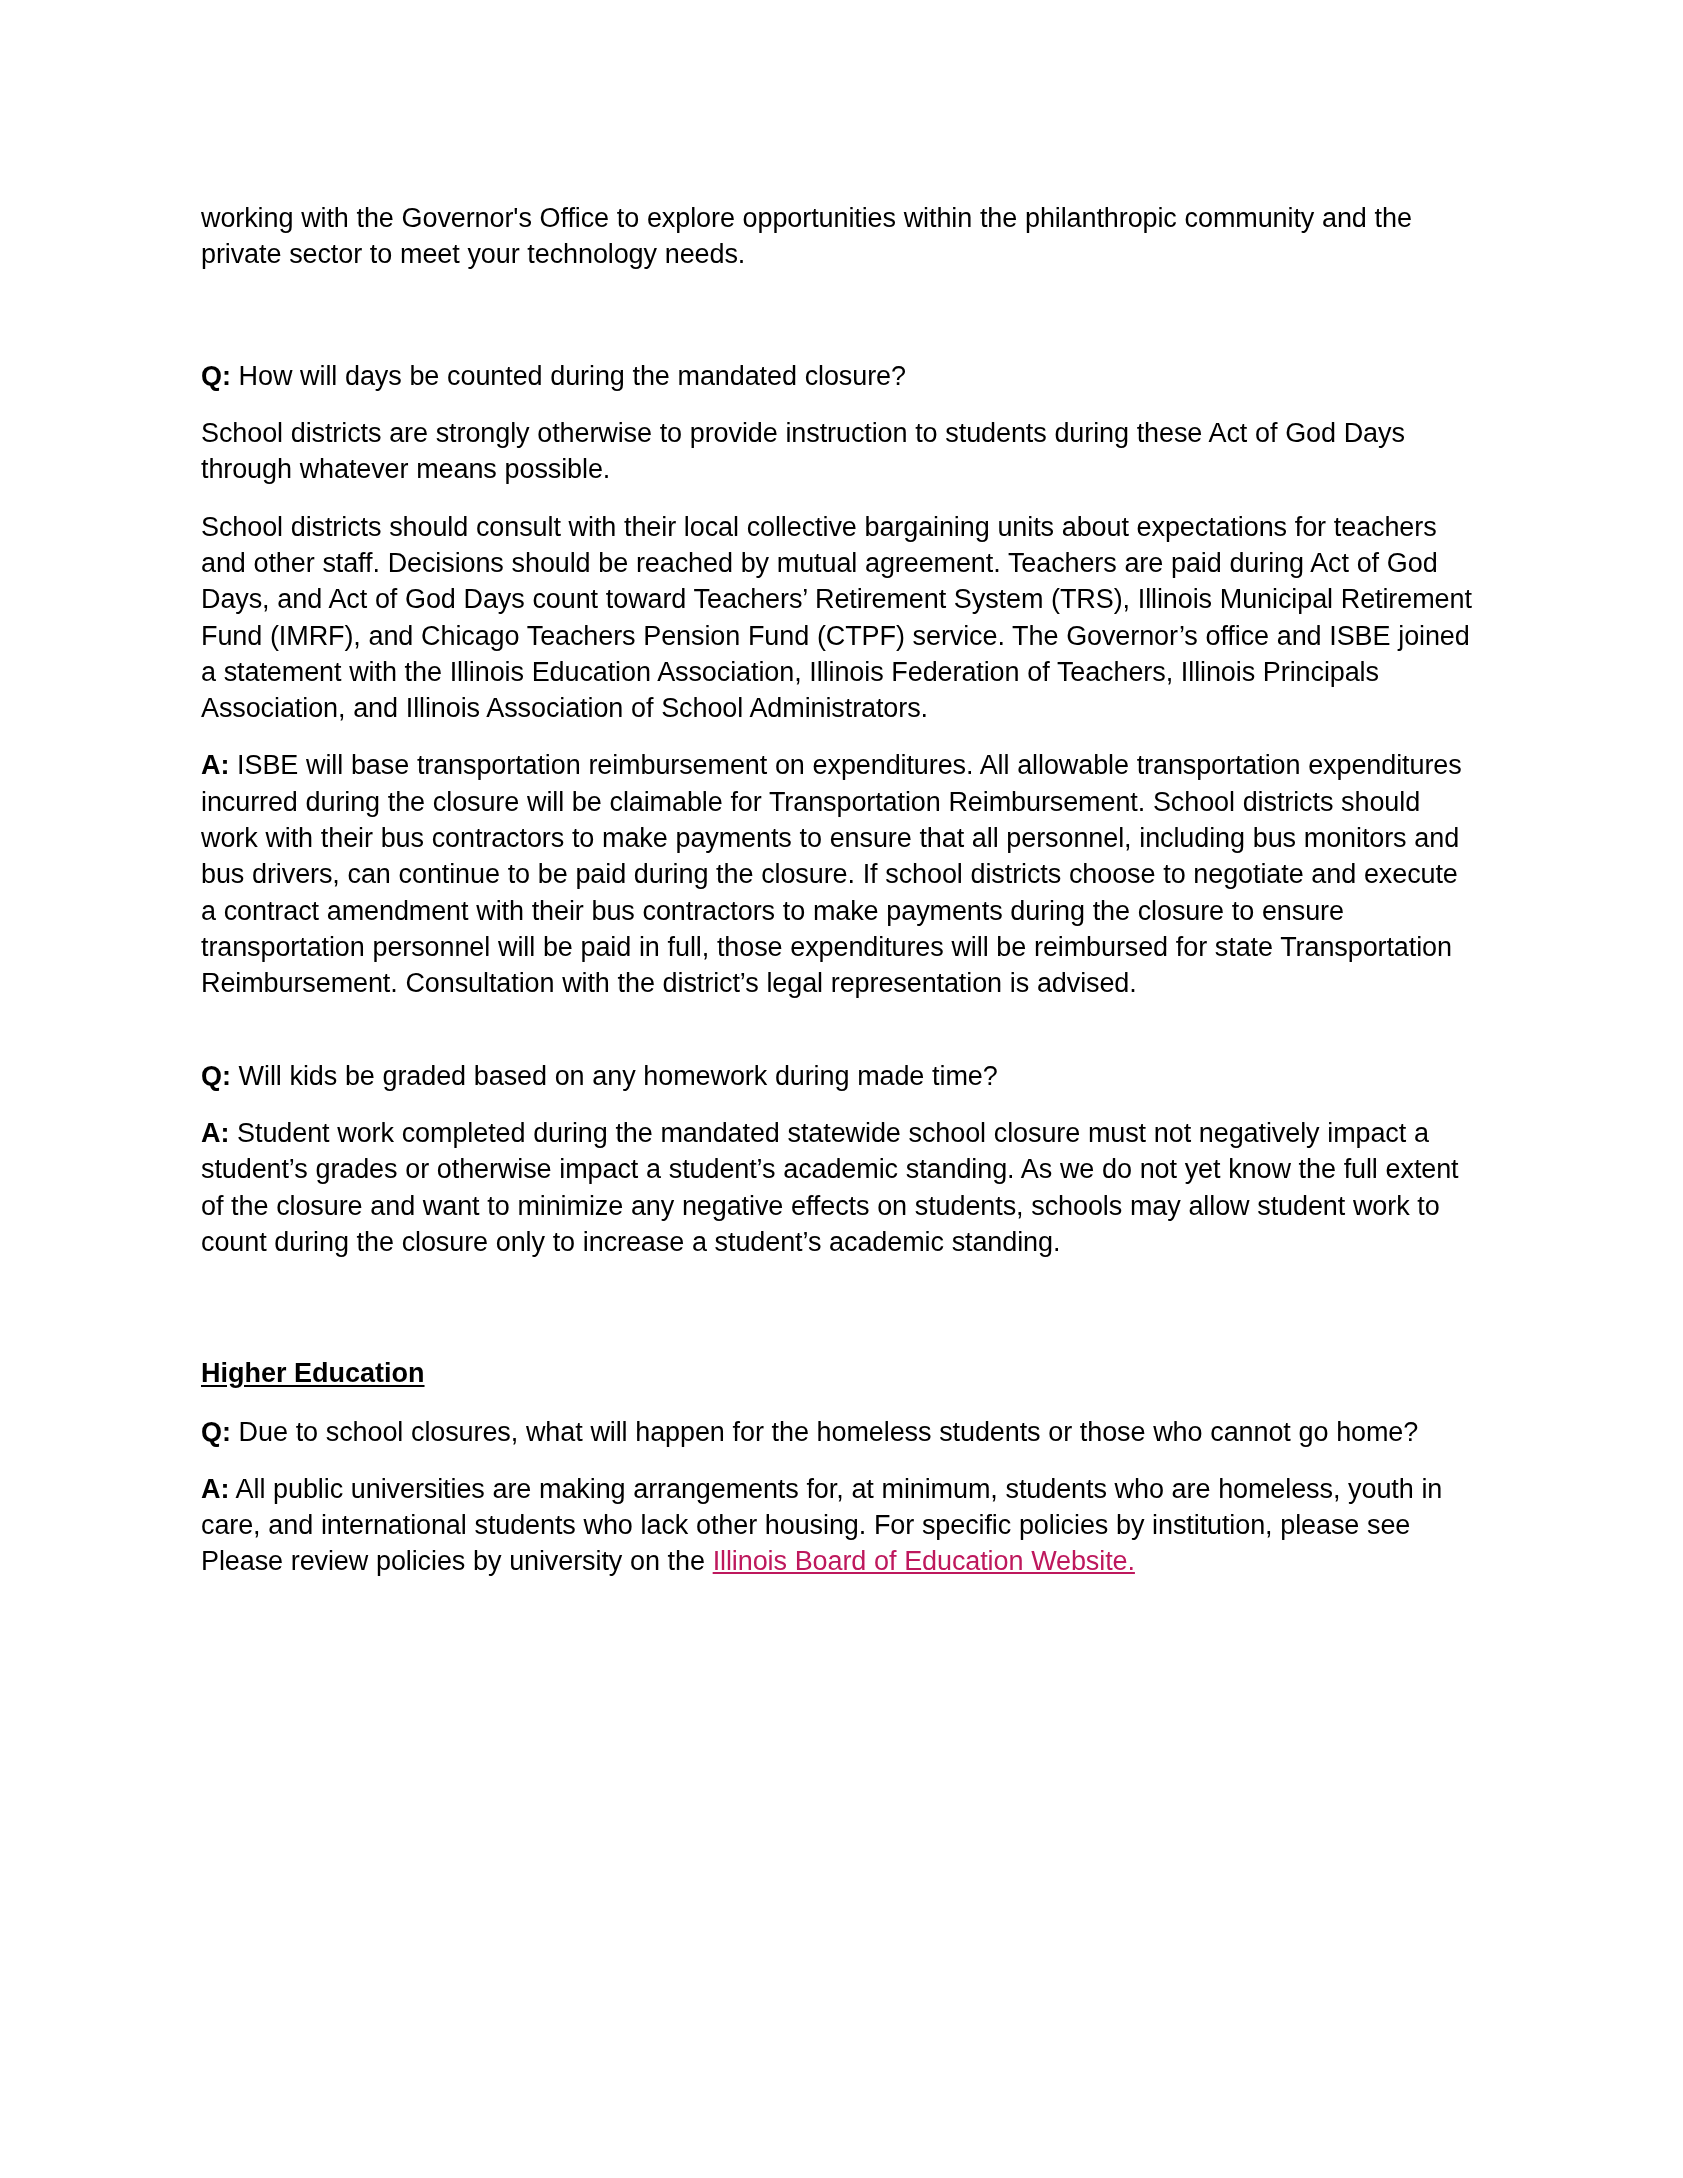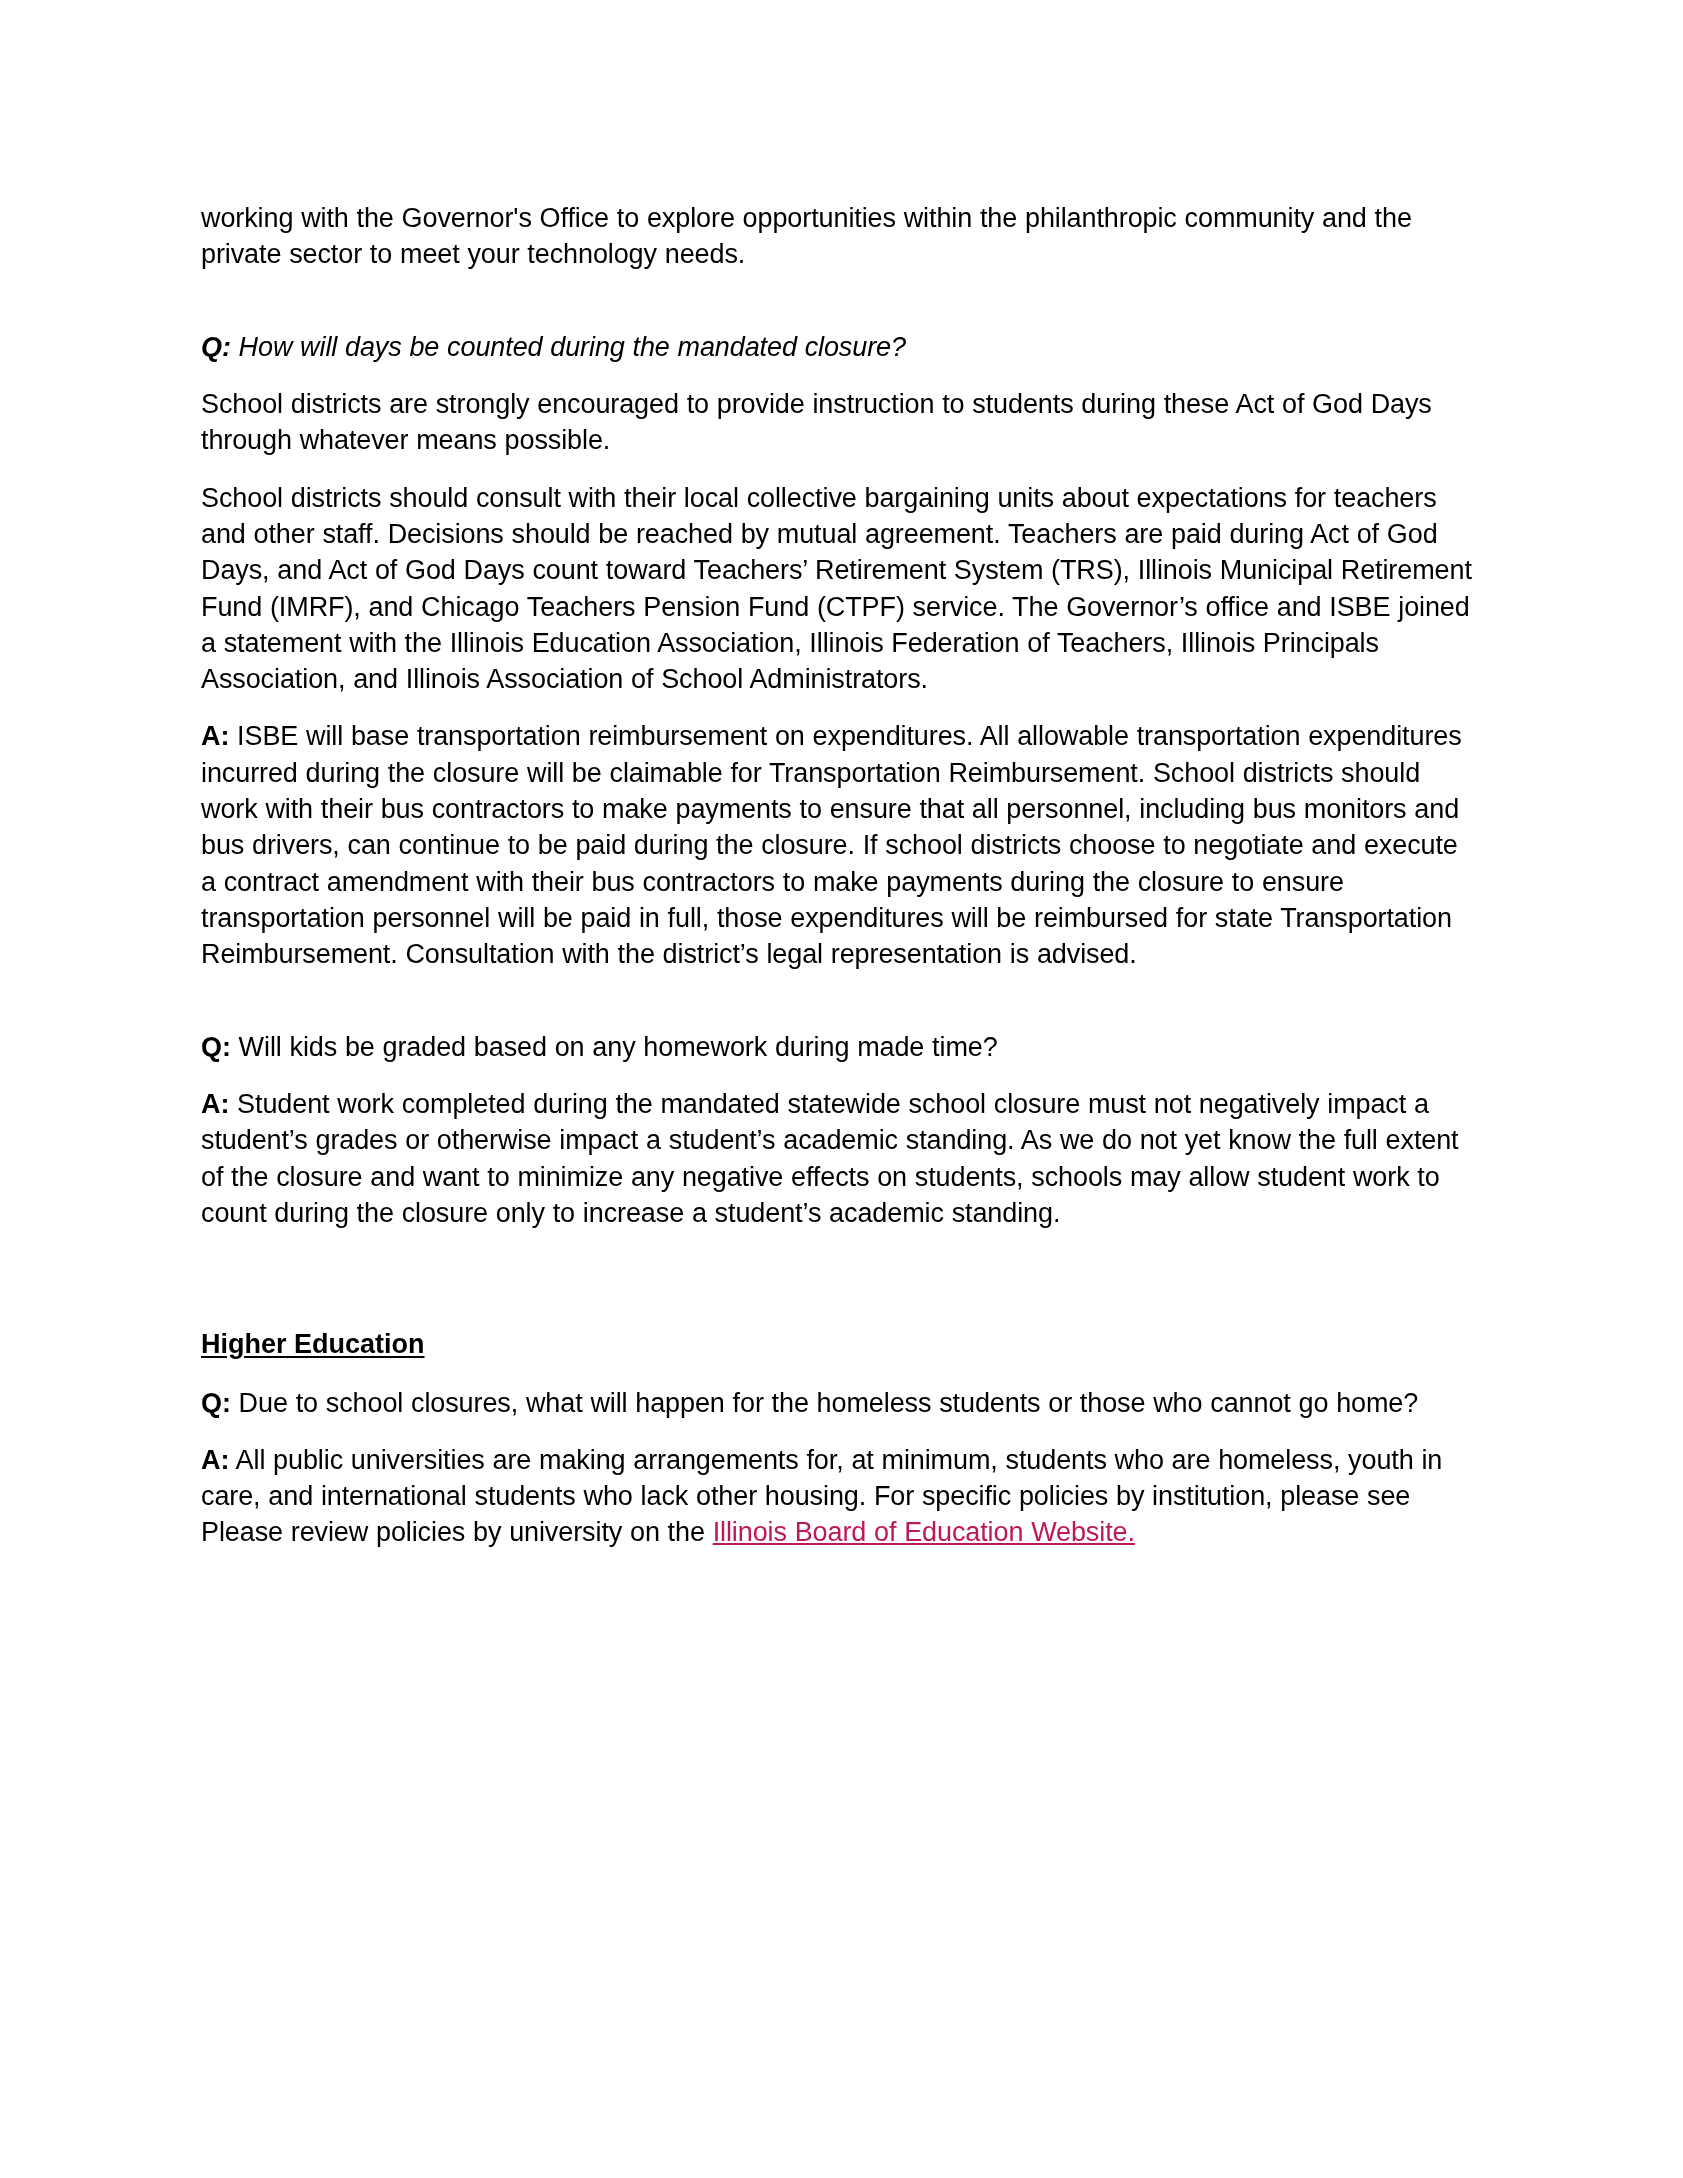--- a/index.html
+++ b/index.html
@@ -31,22 +31,21 @@
     font-size: 27px;
     line-height: 1.345;
     letter-spacing: -0.1px;
     text-align: left;
     word-spacing: 0.4px;
   }
   p.para.gap-top {
     margin-top: 56px;
   }
   p.para.gap-top-lg {
-    margin-top: 56px;
-    font-style: italic;
+    margin-top: 85px;
   }
   .qa-label {
     font-weight: bold;
   }
   h2.section-heading {
     margin: 4px 0 22px 0;
     font-size: 27px;
     line-height: 1.345;
     font-weight: bold;
     text-decoration: underline;
@@ -66,21 +65,21 @@
 <body>
 
 <div class="page">
   <div class="page-body">
 
     <p class="para">working with the Governor's Office to explore opportunities within the philanthropic community and the private sector to meet your technology needs.</p>
 
     <p class="para gap-top-lg"><span class="qa-label">Q:</span> <span>How will days be counted during the mandated closure?</span></p>
 
 
-    <p class="para">School districts are strongly encouraged to provide instruction to students during these Act of God Days through whatever means possible.</p>
+    <p class="para">School districts are strongly otherwise to provide instruction to students during these Act of God Days through whatever means possible.</p>
 
     <p class="para">School districts should consult with their local collective bargaining units about expectations for teachers and other staff.  Decisions should be reached by mutual agreement.  Teachers are paid during Act of God Days, and Act of God Days count toward Teachers’ Retirement System (TRS), Illinois Municipal Retirement Fund (IMRF), and Chicago Teachers Pension Fund (CTPF) service. The Governor’s office and ISBE joined a statement with the Illinois Education Association, Illinois Federation of Teachers, Illinois Principals Association, and Illinois Association of School Administrators.</p>
 
 
     <p class="para"><span class="qa-label">A:</span> <span>ISBE will base transportation reimbursement on expenditures. All allowable transportation expenditures incurred during the closure will be claimable for Transportation Reimbursement. School districts should work with their bus contractors to make payments to ensure that all personnel, including bus monitors and bus drivers, can continue to be paid during the closure. If school districts choose to negotiate and execute a contract amendment with their bus contractors to make payments during the closure to ensure transportation personnel will be paid in full, those expenditures will be reimbursed for state Transportation Reimbursement. Consultation with the district’s legal representation is advised.</span></p>
 
     <p class="para gap-top"><span class="qa-label">Q:</span> <span>Will kids be graded based on any homework during made time?</span></p>
 
     <p class="para"><span class="qa-label">A:</span> <span>Student work completed during the mandated statewide school closure must not negatively impact a student’s grades or otherwise impact a student’s academic standing. As we do not yet know the full extent of the closure and want to minimize any negative effects on students, schools may allow student work to count during the closure only to increase a student’s academic standing.</span></p>
 

